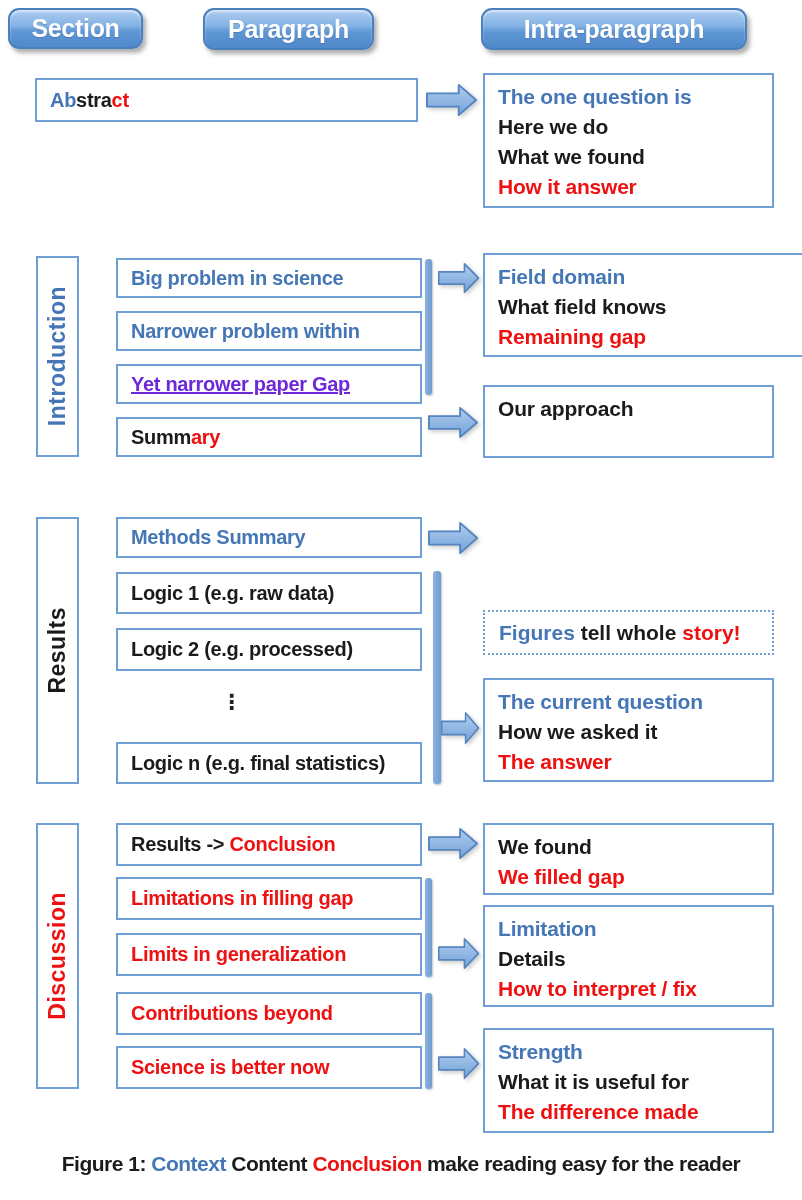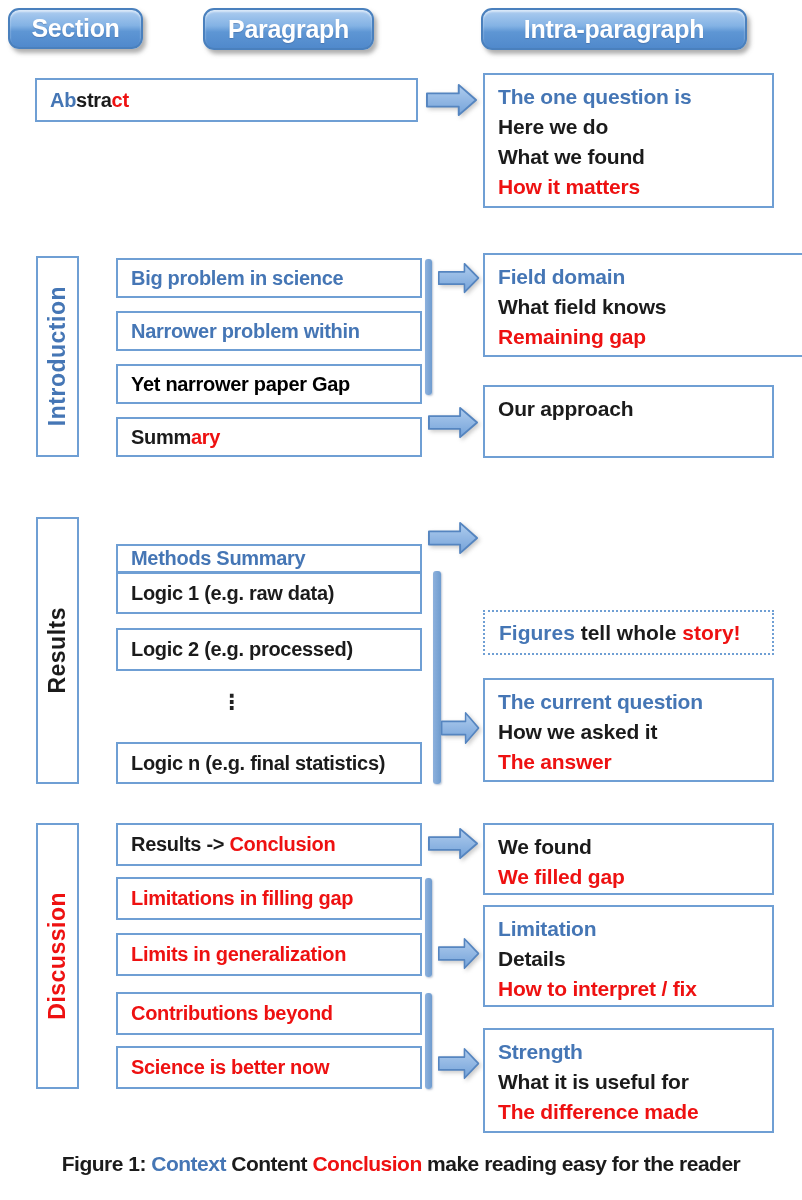--- a/index.html
+++ b/index.html
@@ -58,34 +58,34 @@
   </div>
   <div class="arrow" style="left:426px;top:83px;width:52px;height:34px">
     <svg viewBox="0 0 54 36" preserveAspectRatio="none">
         <polygon points="1,11 34,11 34,2 52,18 34,34 34,25 1,25" fill="url(#agrad)" stroke="#5585c0" stroke-width="2" stroke-linejoin="round"></polygon>
       </svg>
   </div>
   <div class="box ibox" style="left:483px;top:73px;width:291px;height:135px">
     <div class="line"><span style="color: rgb(69, 118, 181);">The one question is</span></div>
     <div class="line"><span style="color: rgb(27, 27, 27);">Here we do</span></div>
     <div class="line"><span style="color: rgb(27, 27, 27);">What we found</span></div>
-    <div class="line"><span style="color: rgb(238, 17, 17);">How it matters</span></div>
+    <div class="line"><span style="color: rgb(238, 17, 17);">How it answer</span></div>
   </div>
 
   <div class="box vbox" style="left:36px;top:256px;width:43px;height:201px">
     <span class="vlabel" style="color: rgb(69, 118, 181);">Introduction</span>
   </div>
   <div class="box pbox" style="left:116px;top:258px;width:306px;height:40px">
     <span><span style="color: rgb(69, 118, 181);">Big problem in science</span></span>
   </div>
   <div class="box pbox" style="left:116px;top:311px;width:306px;height:40px">
     <span><span style="color: rgb(69, 118, 181);">Narrower problem within</span></span>
   </div>
   <div class="box pbox" style="left:116px;top:364px;width:306px;height:40px">
-    <span><span style="color: #000000;">Yet narrower paper Gap</span></span>
+    <span><span style="color: #6d28d9; text-decoration: underline;">Yet narrower paper Gap</span></span>
   </div>
   <div class="box pbox" style="left:116px;top:417px;width:306px;height:40px">
     <span><span style="color: rgb(27, 27, 27);">Summ</span><span style="color: rgb(238, 17, 17);">ary</span></span>
   </div>
   <div class="bar" style="left:425px;top:259px;width:7px;height:136px"></div>
   <div class="arrow" style="left:438px;top:262px;width:42px;height:32px">
     <svg viewBox="0 0 54 36" preserveAspectRatio="none">
         <polygon points="1,11 34,11 34,2 52,18 34,34 34,25 1,25" fill="url(#agrad)" stroke="#5585c0" stroke-width="2" stroke-linejoin="round"></polygon>
       </svg>
   </div>
@@ -99,21 +99,21 @@
         <polygon points="1,11 34,11 34,2 52,18 34,34 34,25 1,25" fill="url(#agrad)" stroke="#5585c0" stroke-width="2" stroke-linejoin="round"></polygon>
       </svg>
   </div>
   <div class="box ibox" style="left:483px;top:385px;width:291px;height:73px">
     <div class="line"><span style="color: rgb(27, 27, 27);">Our approach</span></div>
   </div>
 
   <div class="box vbox" style="left:36px;top:517px;width:43px;height:267px">
     <span class="vlabel" style="color: rgb(27, 27, 27);">Results</span>
   </div>
-  <div class="box pbox" style="left:116px;top:544px;width:306px;height:29px">
+  <div class="box pbox" style="left:116px;top:517px;width:306px;height:41px">
     <span><span style="color: rgb(69, 118, 181);">Methods Summary</span></span>
   </div>
   <div class="box pbox" style="left:116px;top:572px;width:306px;height:42px">
     <span><span style="color: rgb(27, 27, 27);">Logic 1 (e.g. raw data)</span></span>
   </div>
   <div class="box pbox" style="left:116px;top:628px;width:306px;height:43px">
     <span><span style="color: rgb(27, 27, 27);">Logic 2 (e.g. processed)</span></span>
   </div>
   <span class="dots" style="left:221px;top:692px">⋮</span>
   <div class="box pbox" style="left:116px;top:742px;width:306px;height:42px">

